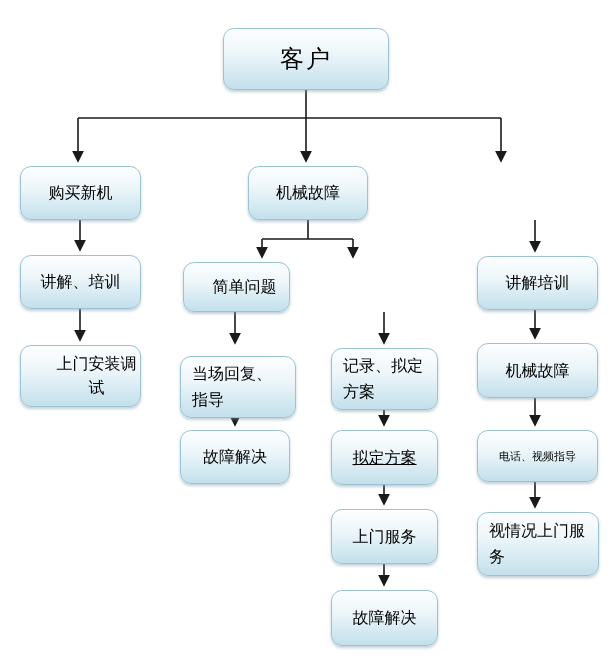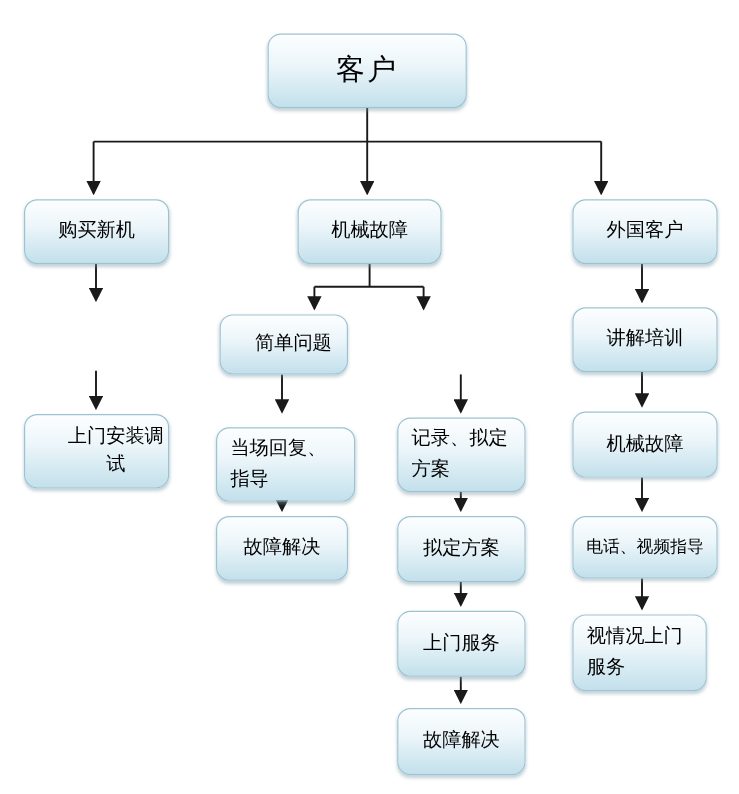--- a/index.html
+++ b/index.html
@@ -26,39 +26,39 @@
     font-size:16px;
     line-height:1.5;
   }
   .node.big{font-size:24px;letter-spacing:2px;}
   .node.wrap{
     justify-content:flex-start;
     text-align:left;
     padding:4px 8px 4px 11px;
     line-height:1.6;
   }
-  .node.tight{font-size:14px;padding:4px 2px;}
+  .node.tight{font-size:11px;padding:4px 2px;}
   
   .n-customer        {left:223px;top:28px; width:166px;height:62px;}
   .n-buy-new         {left:20px; top:166px;width:121px;height:54px;}
   .n-mech-fault      {left:248px;top:166px;width:120px;height:54px;}
   .n-foreign         {left:477px;top:166px;width:121px;height:54px;}
   .n-explain-left    {left:20px; top:255px;width:121px;height:54px;}
   .n-simple          {left:183px;top:262px;width:107px;height:50px;padding-left:16px;}
   .n-serious         {left:330px;top:262px;width:106px;height:50px;}
   .n-explain-right   {left:477px;top:256px;width:121px;height:54px;}
   .n-onsite-install  {left:20px; top:345px;width:121px;height:62px;padding-left:32px;}
   .n-onsite-reply    {left:180px;top:356px;width:116px;height:62px;}
   .n-record-analyze  {left:331px;top:348px;width:107px;height:62px;}
   .n-mech-fault-r    {left:477px;top:343px;width:121px;height:55px;}
   .n-fault-solved-1  {left:180px;top:430px;width:110px;height:54px;}
-  .n-draft-plan      {left:331px;top:430px;width:107px;height:55px;}
+  .n-draft-plan      {left:331px;top:430px;width:107px;height:55px;text-decoration:underline;}
   .n-phone-video     {left:477px;top:430px;width:121px;height:52px;}
   .n-onsite-service  {left:331px;top:509px;width:107px;height:55px;}
-  .n-onsite-depends  {left:477px;top:512px;width:112px;height:64px;}
+  .n-onsite-depends  {left:477px;top:512px;width:122px;height:64px;}
   .n-fault-solved-2  {left:331px;top:590px;width:107px;height:56px;}
 </style>
 </head>
 <body>
 
 <div class="canvas">
 
   <svg class="wires" viewBox="0 0 616 662" xmlns="http://www.w3.org/2000/svg">
     <defs>
       <marker id="arrow" viewBox="0 0 10 10" refX="8.5" refY="5" markerWidth="7.5" markerHeight="7.5" orient="auto-start-reverse">
@@ -93,22 +93,22 @@
       <path d="M535 310 V338" marker-end="url(#arrow)"></path>
       <path d="M535 398 V425" marker-end="url(#arrow)"></path>
       <path d="M535 482 V507" marker-end="url(#arrow)"></path>
     </g>
   </svg>
 
   <div class="node n-buy-new">购买新机</div>
 
   <div class="node big n-customer">客户</div>
   <div class="node n-mech-fault">机械故障</div>
-  <div class="node n-foreign">外国客户</div>
 
+  <div class="node n-explain-left">讲解、培训</div>
   <div class="node n-simple">简单问题</div>
   <div class="node n-explain-right">讲解培训</div>
 
   <div class="node n-onsite-install">上门安装调试</div>
   <div class="node wrap n-onsite-reply">当场回复、指导</div>
   <div class="node wrap n-record-analyze">记录、拟定方案</div>
   <div class="node n-mech-fault-r">机械故障</div>
 
   <div class="node n-fault-solved-1">故障解决</div>
   <div class="node n-draft-plan">拟定方案</div>

